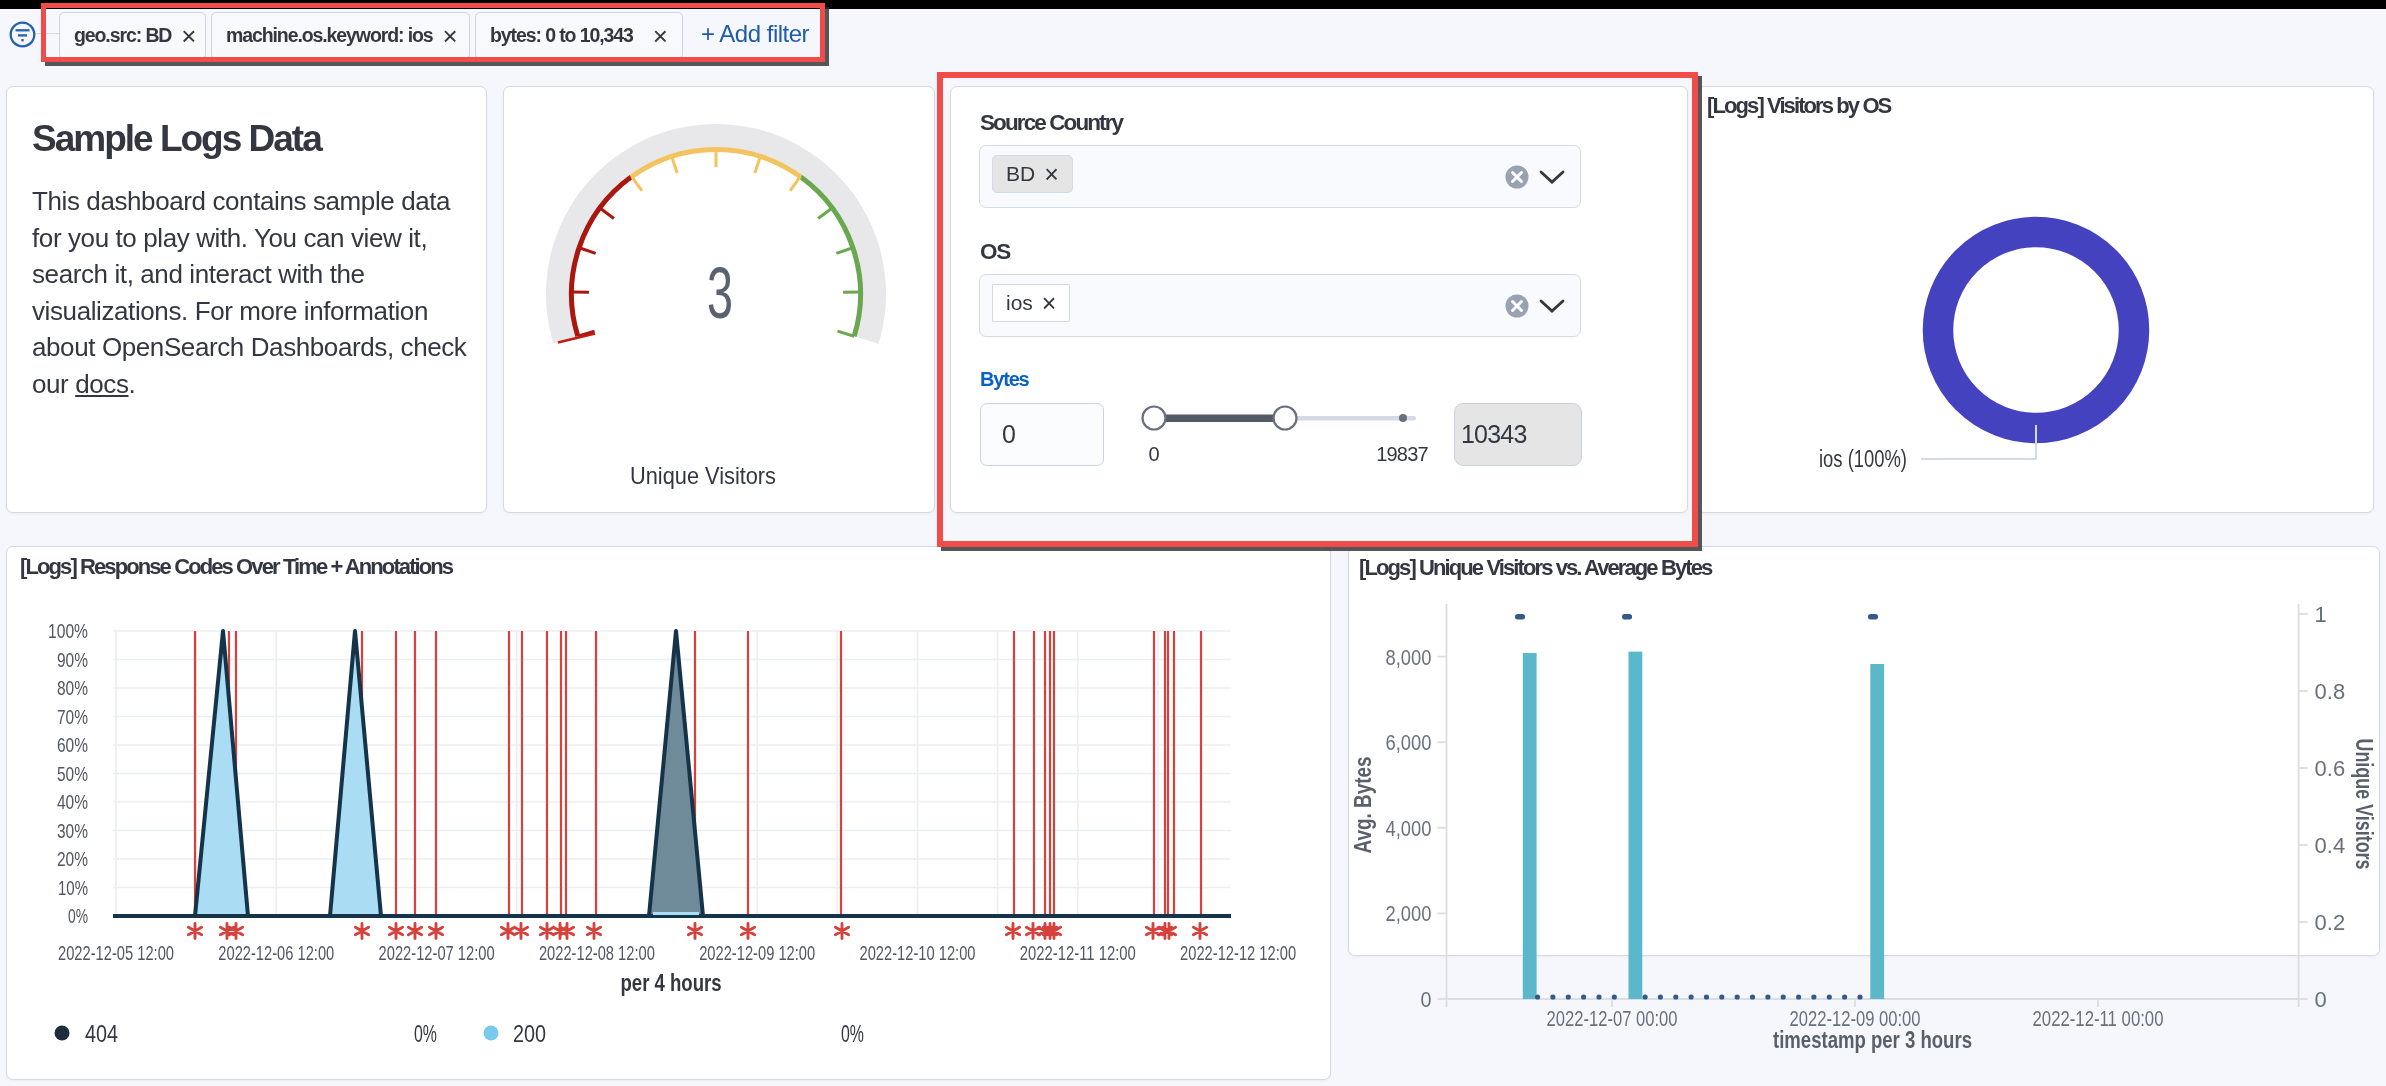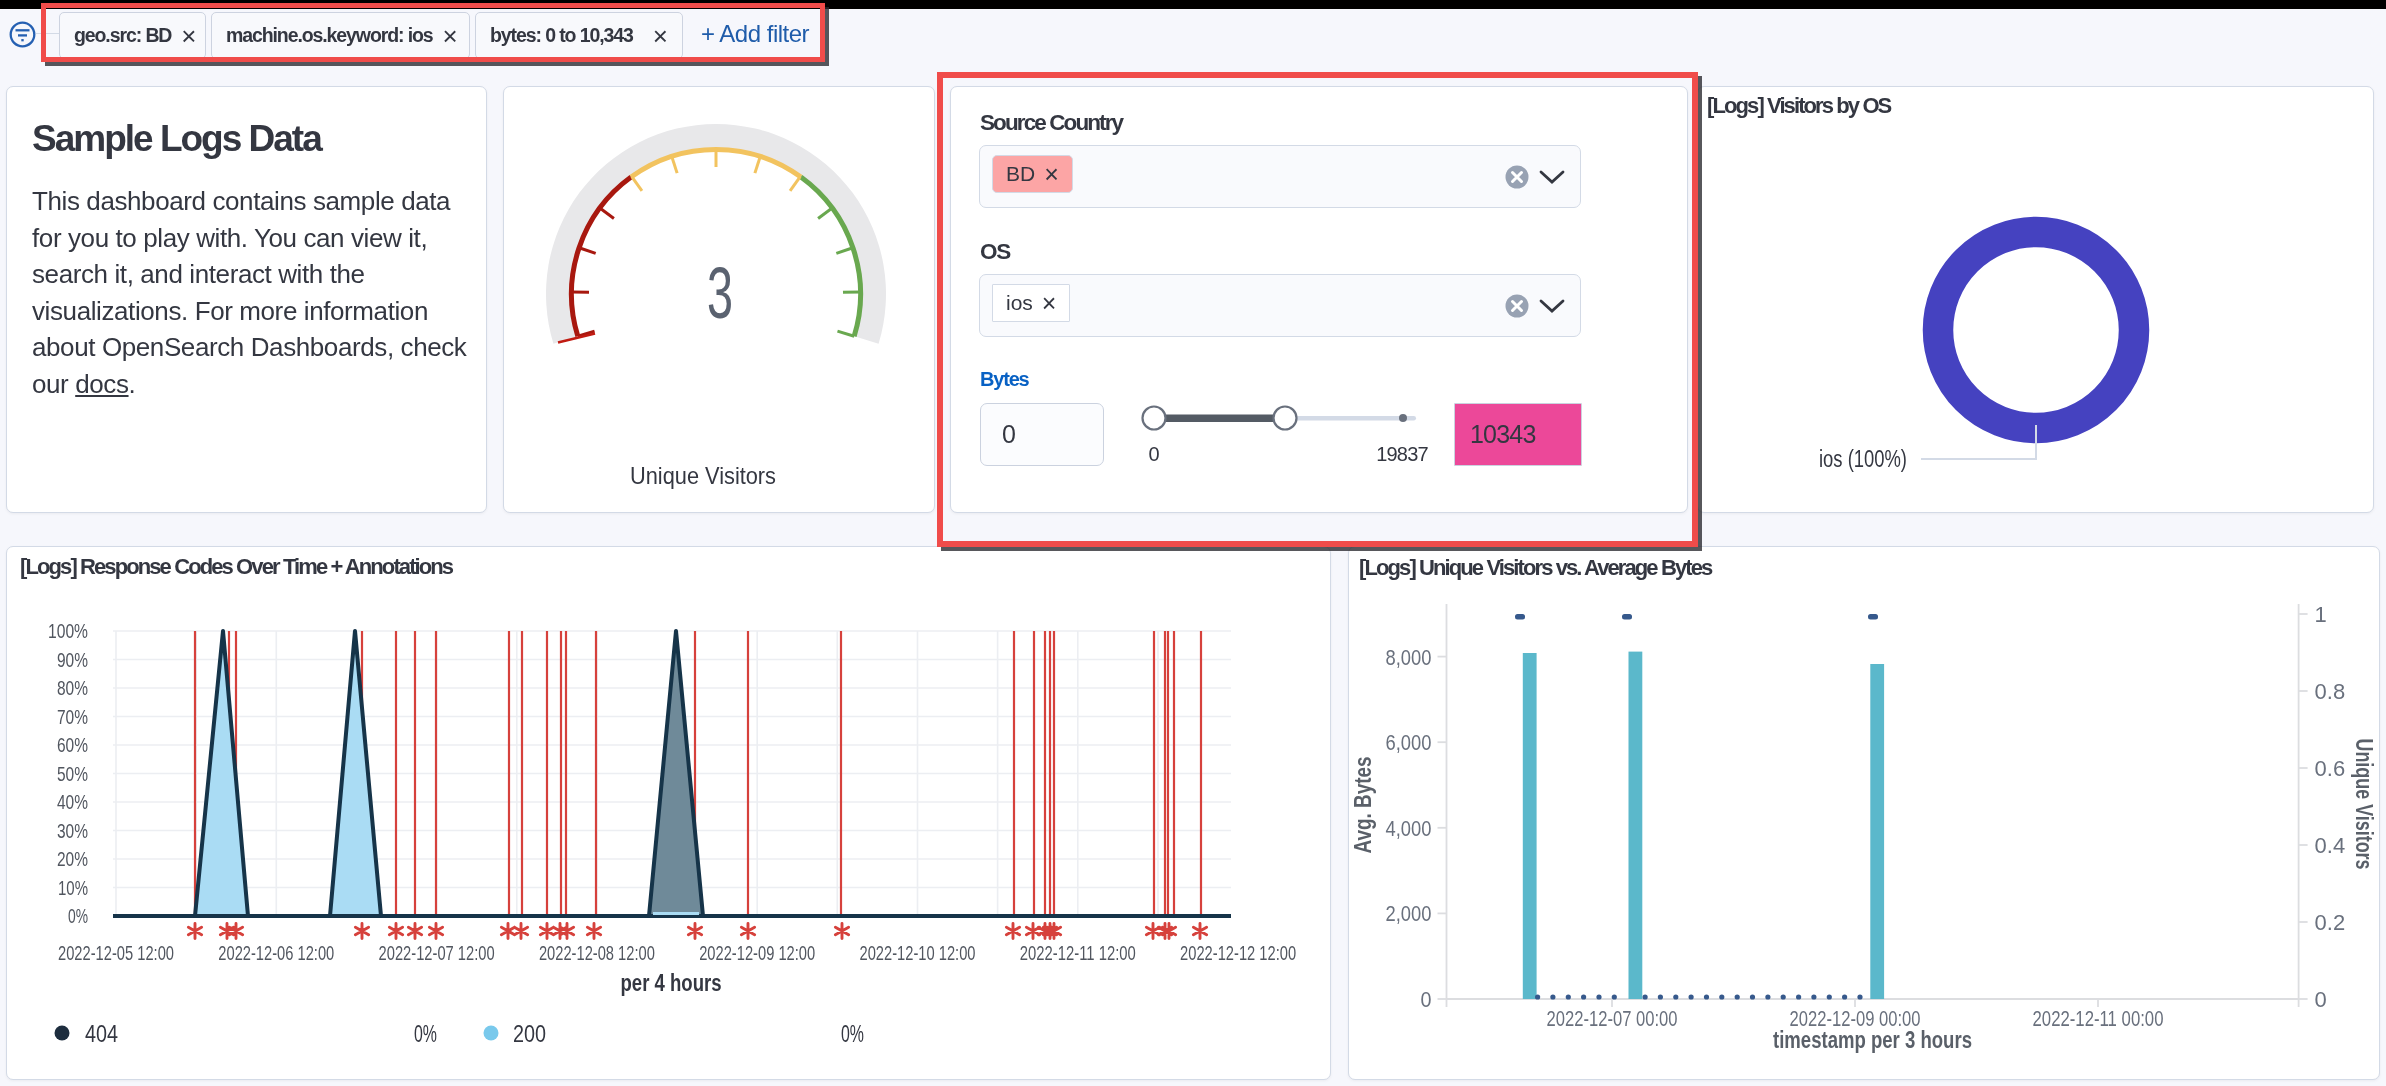--- a/index.html
+++ b/index.html
@@ -60,41 +60,41 @@
 <line x1="350.19" y1="249.25" x2="333.45" y2="244.13" stroke="#69a84f" stroke-width="3"></line>
 <line x1="54" y1="255.5" x2="91" y2="246.5" stroke="#c11b12" stroke-width="2.6"></line>
 <text x="216" y="231" font-size="73" fill="#5a6270" text-anchor="middle" textLength="26" lengthAdjust="spacingAndGlyphs">3</text>
 <text x="199" y="397" font-size="24" fill="#343741" text-anchor="middle" textLength="146" lengthAdjust="spacingAndGlyphs">Unique Visitors</text>
 </svg>
   </div>
 
   <div class="panel" style="left:950px;top:86px;width:738px;height:427px;">
     <div class="abs" style="left:29px;top:23px;font-size:22.5px;font-weight:700;letter-spacing:-1.9px;color:#343741;">Source Country</div>
 <div class="abs" style="left:28px;top:58px;width:602px;height:63px;background:#f9fafd;border:1.5px solid #d3dae6;border-radius:7px;"></div>
-<div class="abs" style="left:41px;top:68px;height:38px;background:#fca5a5;border:1.5px solid #d3dae6;border-radius:5px;display:flex;align-items:center;padding:0 13px;font-size:21px;color:#343741;">BD<span style="margin-left:9px;font-size:25px;font-weight:400;color:#343741;">×</span></div>
+<div class="abs" style="left:41px;top:68px;height:38px;background:#e5e5e5;border:1.5px solid #d3dae6;border-radius:5px;display:flex;align-items:center;padding:0 13px;font-size:21px;color:#343741;">BD<span style="margin-left:9px;font-size:25px;font-weight:400;color:#343741;">×</span></div>
 <svg class="abs" style="left:554px;top:78px;" width="24" height="24" viewBox="0 0 24 24">
         <circle cx="12" cy="12" r="11.5" fill="#98a2b3"></circle>
         <path d="M7.5 7.5 L16.5 16.5 M16.5 7.5 L7.5 16.5" stroke="#fff" stroke-width="3" stroke-linecap="round"></path>
       </svg>
 <svg class="abs" style="left:586px;top:81px;" width="30" height="18" viewBox="0 0 30 18">
         <path d="M4 4 L15 14 L26 4" fill="none" stroke="#343741" stroke-width="2.8" stroke-linecap="round"></path>
       </svg>
 <div class="abs" style="left:29px;top:152px;font-size:22.5px;font-weight:700;letter-spacing:-1.2px;color:#343741;">OS</div>
 <div class="abs" style="left:28px;top:187px;width:602px;height:63px;background:#f9fafd;border:1.5px solid #d3dae6;border-radius:7px;"></div>
 <div class="abs" style="left:41px;top:197px;height:38px;background:#fff;border:1.5px solid #d3dae6;border-radius:1px;display:flex;align-items:center;padding:0 13px;font-size:21px;color:#343741;">ios<span style="margin-left:9px;font-size:25px;font-weight:400;color:#343741;">×</span></div>
 <svg class="abs" style="left:554px;top:207px;" width="24" height="24" viewBox="0 0 24 24">
         <circle cx="12" cy="12" r="11.5" fill="#98a2b3"></circle>
         <path d="M7.5 7.5 L16.5 16.5 M16.5 7.5 L7.5 16.5" stroke="#fff" stroke-width="3" stroke-linecap="round"></path>
       </svg>
 <svg class="abs" style="left:586px;top:210px;" width="30" height="18" viewBox="0 0 30 18">
         <path d="M4 4 L15 14 L26 4" fill="none" stroke="#343741" stroke-width="2.8" stroke-linecap="round"></path>
       </svg>
 <div class="abs" style="left:29px;top:281px;font-size:20px;font-weight:700;letter-spacing:-1.2px;color:#0861c4;">Bytes</div>
 <div class="abs" style="left:29px;top:316px;width:124px;height:63px;background:#fbfcfe;border:1.5px solid #cbd2df;border-radius:7px;font-size:25px;letter-spacing:-0.8px;color:#343741;display:flex;align-items:center;padding-left:21px;">0</div>
-<div class="abs" style="left:503px;top:316px;width:128px;height:63px;background:#ec4899;border:1.5px solid #cbd2df;border-radius:1px;font-size:25px;letter-spacing:-0.8px;color:#343741;display:flex;align-items:center;padding-left:15px;">10343</div>
+<div class="abs" style="left:503px;top:316px;width:128px;height:63px;background:#e5e5e5;border:1.5px solid #cbd2df;border-radius:9px;font-size:25px;letter-spacing:-0.8px;color:#343741;display:flex;align-items:center;padding-left:6px;">10343</div>
 <svg class="abs" style="left:180px;top:305px;" width="300px" height="55" viewBox="0 0 300 55">
         <rect x="13" y="24" width="272" height="4.5" rx="2.2" fill="#d3dae6"></rect>
         <rect x="20" y="22.5" width="136" height="7.5" rx="3.7" fill="#545b64"></rect>
         <circle cx="272" cy="26" r="4" fill="#69707d"></circle>
         <circle cx="23" cy="26" r="11.5" fill="#fff" stroke="#69707d" stroke-width="2.2"></circle>
         <circle cx="154" cy="26" r="11.5" fill="#fff" stroke="#69707d" stroke-width="2.2"></circle>
       </svg>
 <div class="abs" style="left:183px;top:356px;width:40px;text-align:center;font-size:20px;color:#343741;">0</div>
 <div class="abs" style="left:391px;top:356px;width:120px;text-align:center;font-size:20px;letter-spacing:-0.8px;color:#343741;">19837</div>
   </div>
@@ -190,21 +190,21 @@
 <text x="664" y="444" font-size="23" font-weight="bold" fill="#343741" text-anchor="middle" textLength="101" lengthAdjust="spacingAndGlyphs">per 4 hours</text>
 <circle cx="55" cy="486" r="7.5" fill="#1d2d3e"></circle>
 <text x="78" y="495" font-size="23" fill="#343741" textLength="33" lengthAdjust="spacingAndGlyphs">404</text>
 <text x="430" y="495" font-size="23" fill="#343741" text-anchor="end" textLength="23" lengthAdjust="spacingAndGlyphs">0%</text>
 <circle cx="484" cy="486" r="7.5" fill="#79c9ec"></circle>
 <text x="506" y="495" font-size="23" fill="#343741" textLength="33" lengthAdjust="spacingAndGlyphs">200</text>
 <text x="857" y="495" font-size="23" fill="#343741" text-anchor="end" textLength="23" lengthAdjust="spacingAndGlyphs">0%</text>
 </svg>
   </div>
 
-  <div class="panel" style="left:1348px;top:546px;width:1032px;height:534px;">
+  <div class="panel" style="left:1348px;top:546px;width:1032px;height:410px;">
     <div class="ptitle" style="left:10px;top:8px;">[Logs] Unique Visitors vs. Average Bytes</div>
     <svg style="position:absolute;left:0;top:0;" width="1032" height="534" viewBox="0 0 1032 534">
 <line x1="97.5" y1="57" x2="97.5" y2="460" stroke="#dcdde0" stroke-width="1.8"></line>
 <line x1="949.6" y1="57" x2="949.6" y2="460" stroke="#dcdde0" stroke-width="1.8"></line>
 <line x1="97.5" y1="452.0" x2="949.6" y2="452.0" stroke="#dcdde0" stroke-width="1.8"></line>
 <line x1="88.5" y1="452.0" x2="97.5" y2="452.0" stroke="#dcdde0" stroke-width="1.8"></line>
 <text x="82.5" y="460.0" font-size="22" fill="#69707d" text-anchor="end" textLength="11" lengthAdjust="spacingAndGlyphs">0</text>
 <line x1="88.5" y1="366.4" x2="97.5" y2="366.4" stroke="#dcdde0" stroke-width="1.8"></line>
 <text x="82.5" y="374.4" font-size="22" fill="#69707d" text-anchor="end" textLength="46" lengthAdjust="spacingAndGlyphs">2,000</text>
 <line x1="88.5" y1="280.8" x2="97.5" y2="280.8" stroke="#dcdde0" stroke-width="1.8"></line>

